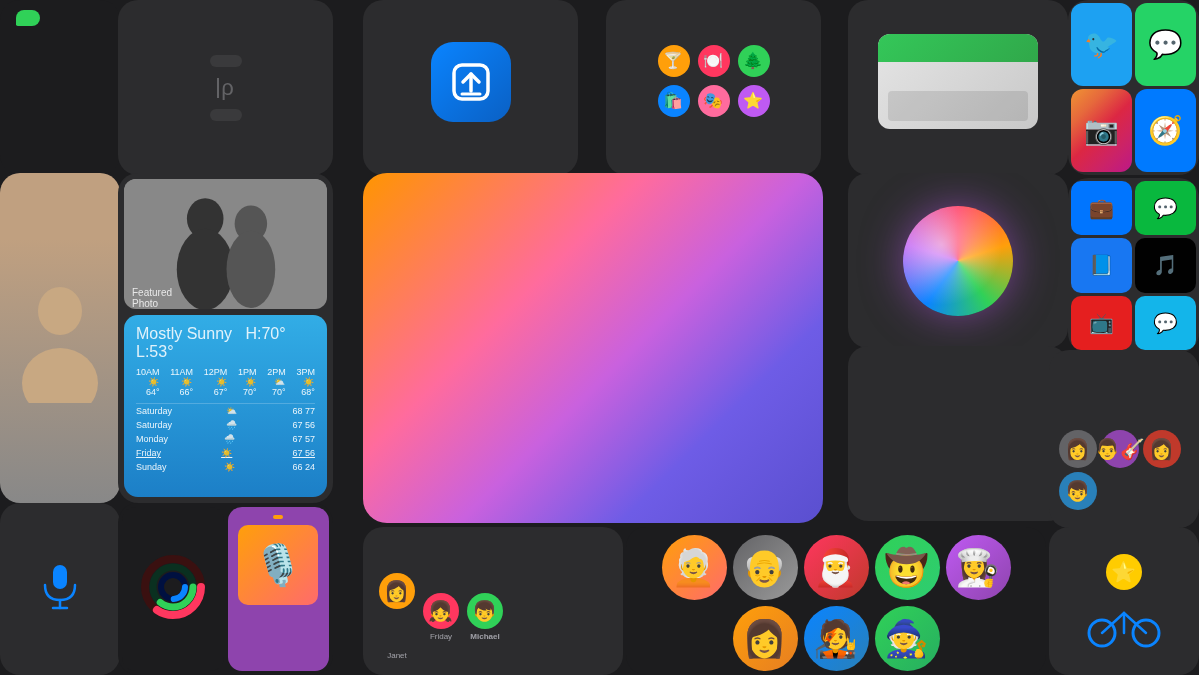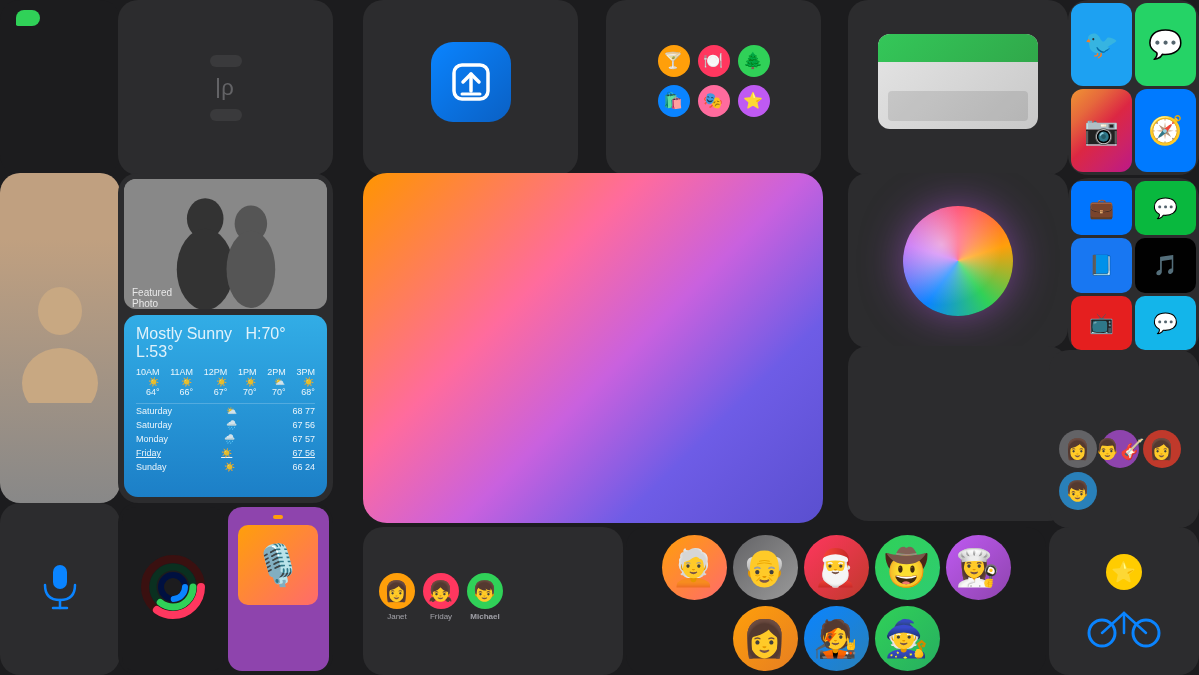--- a/index.html
+++ b/index.html
@@ -596,21 +596,21 @@
 </div>
 
 <div class="tile tile-pinned">
   <div style="font-size:14px;font-weight:600;color:white;line-height:1.3;">
     <span></span><br>
     <span></span>
   </div>
   <div style="display:flex;gap:8px;margin-top:12px;align-items:center;">
     <div style="display:flex;flex-direction:column;align-items:center;gap:3px;">
       <div style="width:36px;height:36px;border-radius:50%;background:#ff9f0a;display:flex;align-items:center;justify-content:center;font-size:20px;">👩</div>
-      <div style="font-size:8px;color:#ebebf599;">Janet</div>
+      <div style="font-size:8px;color:#ebebf599;margin-top:39px;">Janet</div>
     </div>
     <div style="display:flex;flex-direction:column;align-items:center;gap:3px;">
       <div style="width:36px;height:36px;border-radius:50%;background:#ff375f;display:flex;align-items:center;justify-content:center;font-size:20px;">👧</div>
       <div style="font-size:8px;color:#ebebf599;">Friday</div>
     </div>
     <div style="display:flex;flex-direction:column;align-items:center;gap:3px;">
       <div style="width:36px;height:36px;border-radius:50%;background:#30d158;display:flex;align-items:center;justify-content:center;font-size:20px;">👦</div>
       <div style="font-size:8px;color:#ebebf599;font-weight:bold;">Michael</div>
     </div>
   </div>

